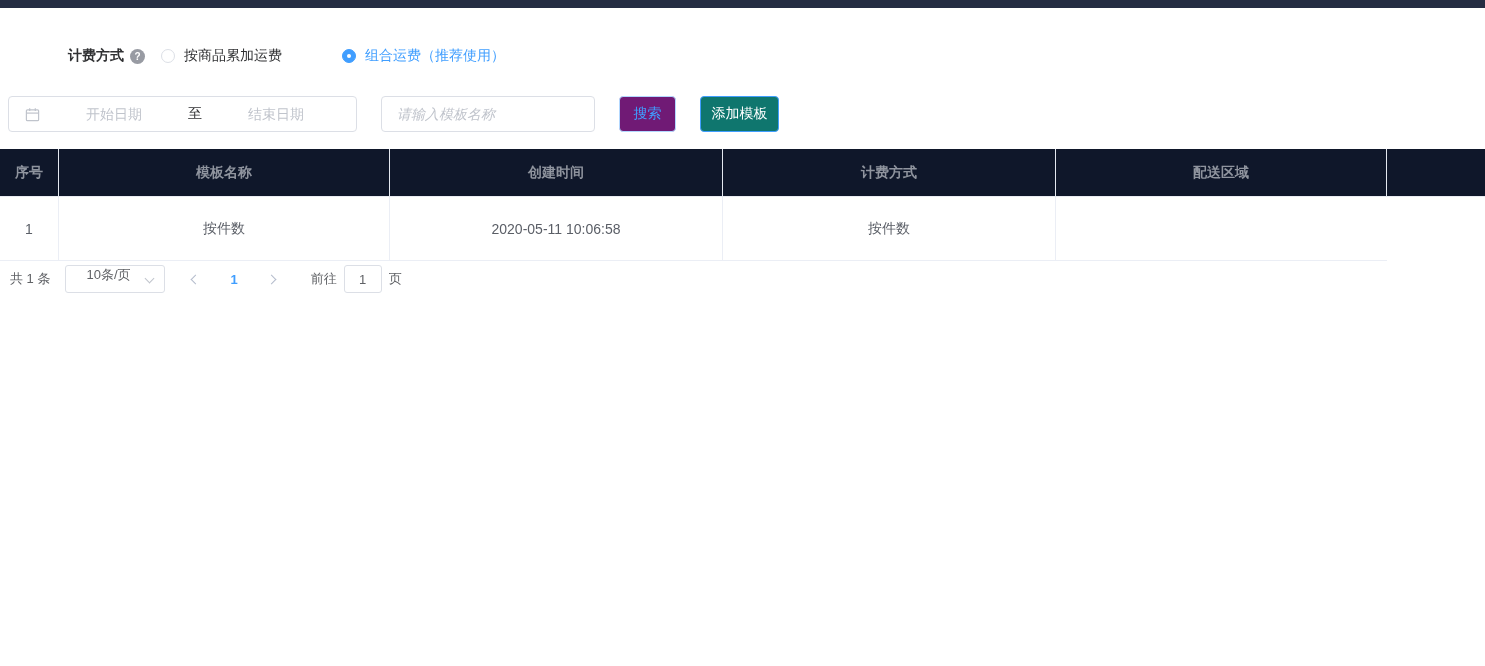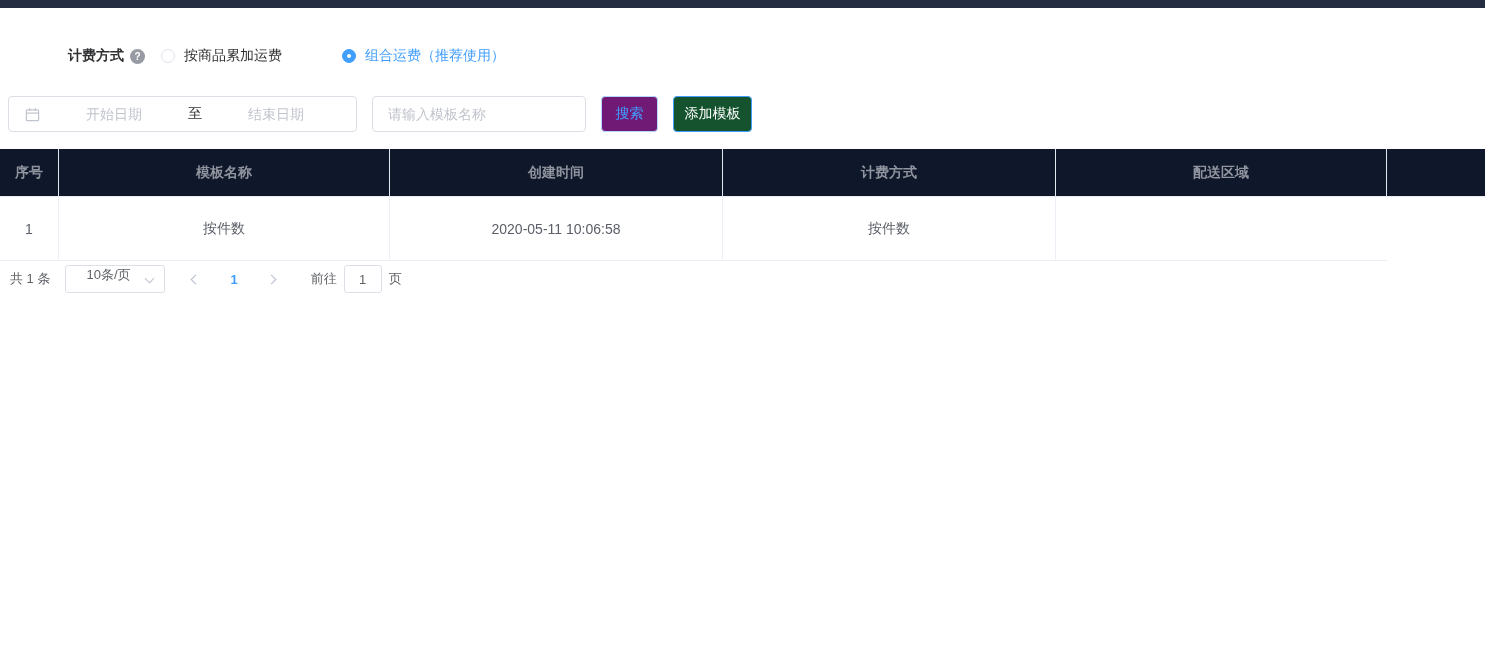--- a/index.html
+++ b/index.html
@@ -35,51 +35,52 @@
   }
   .radio-circle.checked { background: #409eff; border-color: #409eff; }
   .radio-circle.checked::after {
     content: ""; position: absolute; left: 4px; top: 4px;
     width: 4px; height: 4px; border-radius: 50%; background: #ffffff;
   }
   .radio-text { font-size: 14px; color: #303133; margin-left: 9px; }
   .radio-text.active { color: #409eff; }
 
   
-  .filter-row { display: flex; align-items: center; margin: 29px 0 0 8px; }
+  .filter-row { display: flex; align-items: center; margin: 29px 0 0 8px; gap: 9px; }
   .date-range {
     display: flex; align-items: center;
     width: 349px; height: 36px;
     border: 1px solid #dcdfe6; border-radius: 4px;
     padding: 0 10px; background: #ffffff; cursor: pointer;
   }
   .cal-icon { display: inline-flex; margin-left: 6px; margin-right: 4px; }
   .date-input {
     flex: 1; border: none; outline: none; background: transparent;
     font-size: 14px; color: #606266; text-align: center; width: 100px;
     font-family: inherit;
   }
   .date-input::placeholder { color: #c0c4cc; }
   .date-sep { font-size: 14px; color: #303133; padding: 0 4px; }
   .name-input {
     width: 214px; height: 36px; margin-left: 15px;
     border: 1px solid #dcdfe6; border-radius: 4px;
     font-size: 14px; color: #606266; padding: 0 15px; outline: none;
     font-family: inherit;
+    font-style: italic;
   }
   .name-input::placeholder { color: #c0c4cc; }
   .btn {
     height: 36px; margin-left: 15px; border-radius: 4px;
     font-size: 14px; cursor: pointer; font-family: inherit;
   }
   .btn-search {
     width: 57px; background: #701a75; border: 1px solid #b3d8ff; color: #409eff;
   }
   .btn-add {
-    width: 79px; background: #14532d; border: 1px solid #409eff; color: #ffffff;
+    width: 79px; background: #0f766e; border: 1px solid #409eff; color: #ffffff;
   }
 
   
   .table { width: 1485px; margin-top: 17px; font-size: 14px; }
   .thead, .trow {
     display: grid;
     grid-template-columns: 59px 331px 333px 333px 331px 1fr;
   }
   .thead { background: #0f172a; }
   .th {

